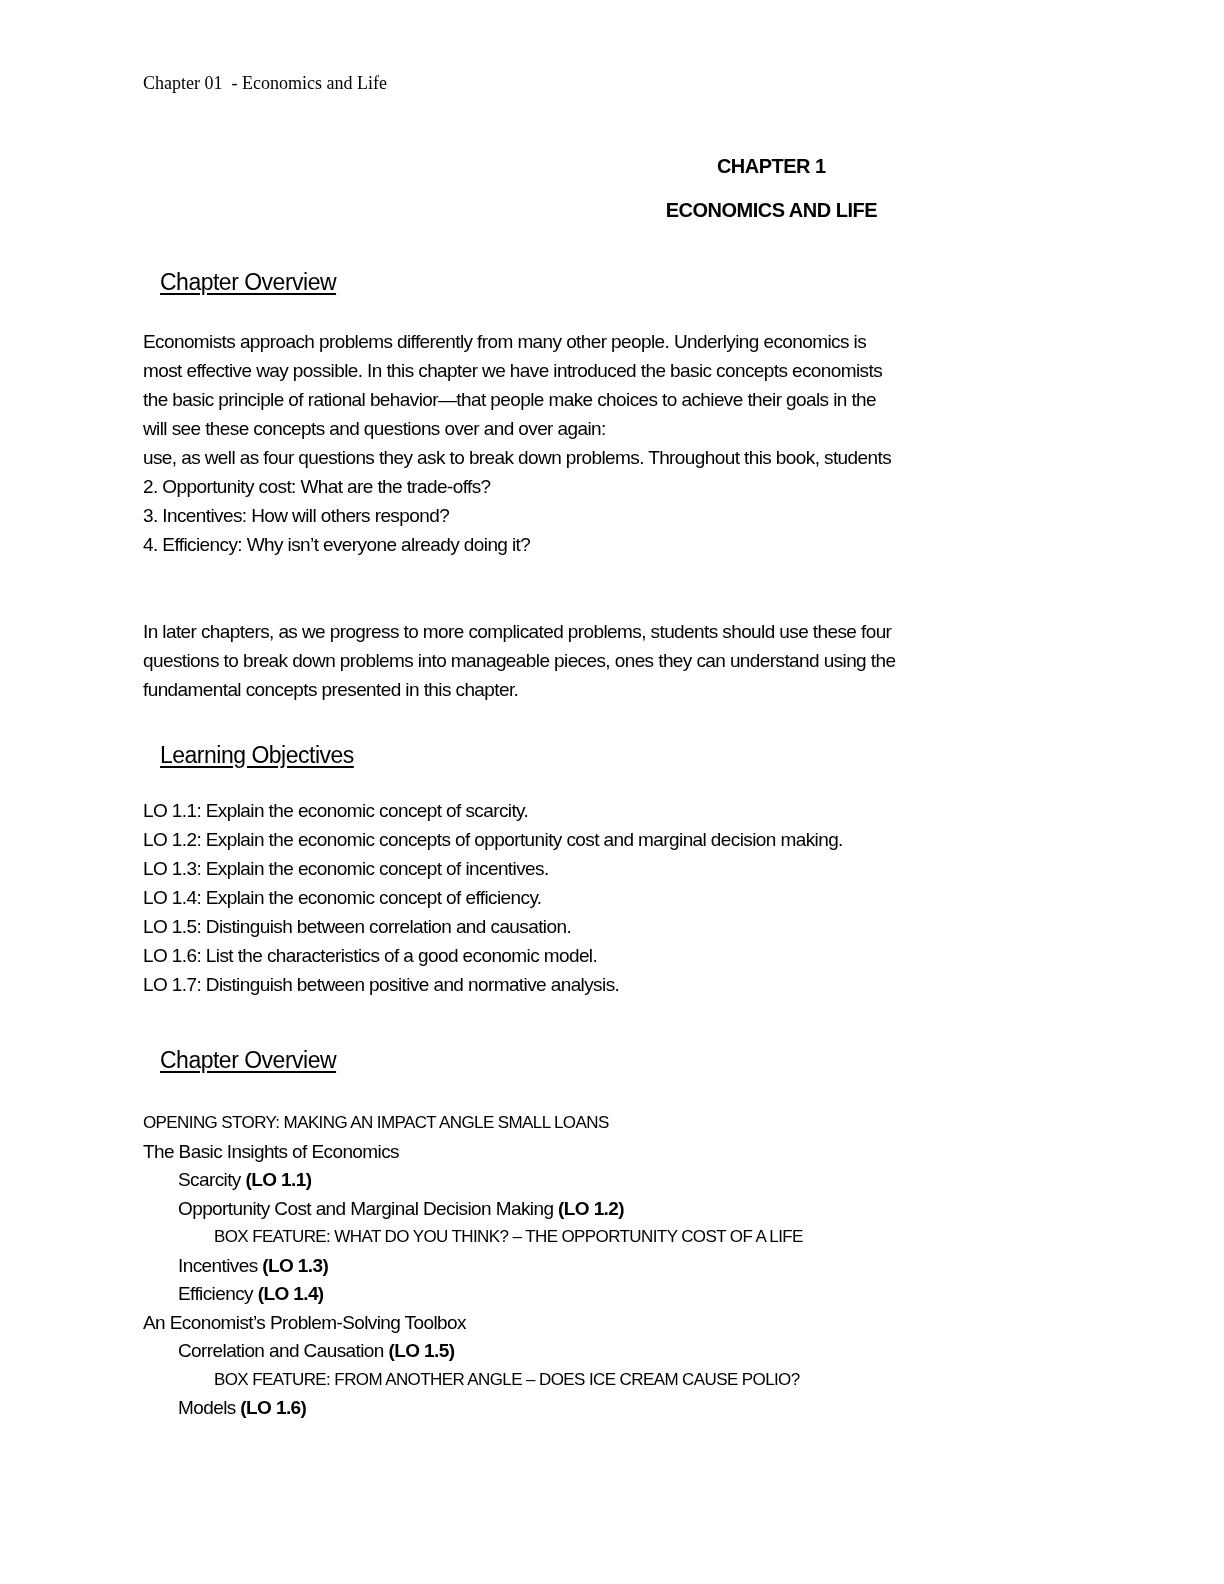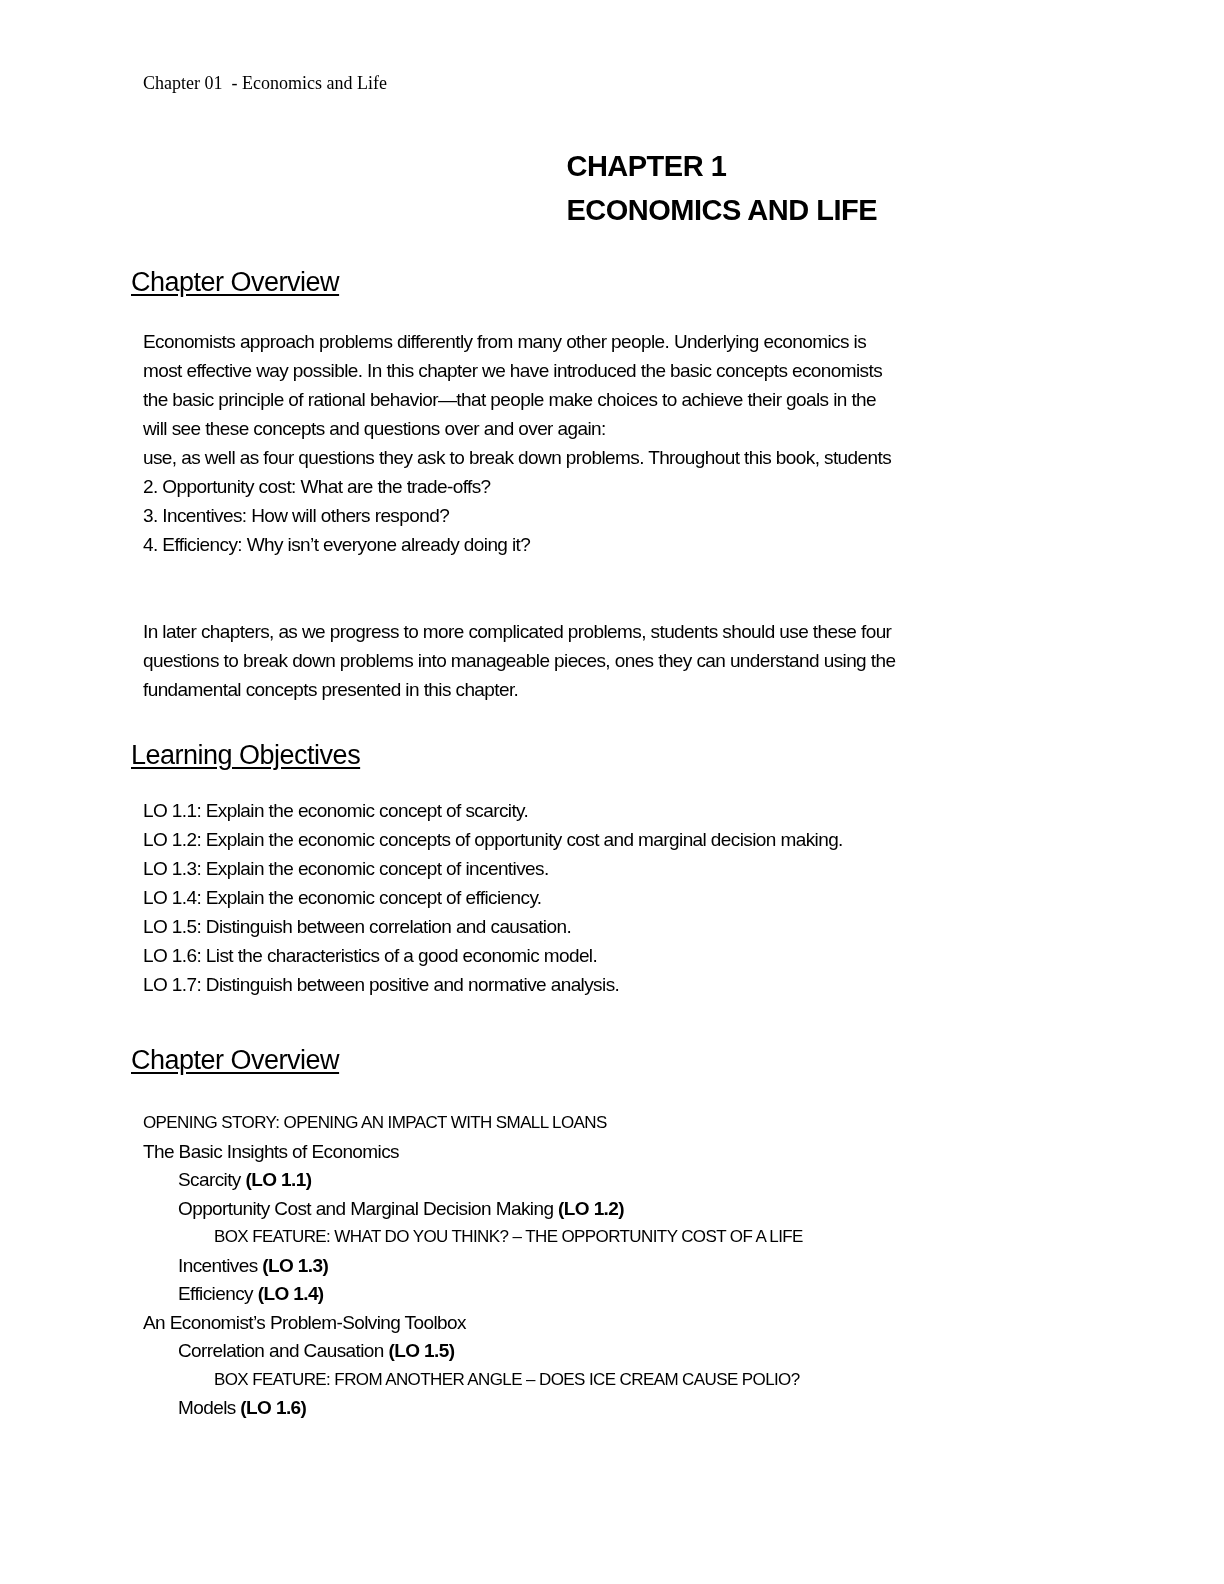--- a/index.html
+++ b/index.html
@@ -3,28 +3,28 @@
 <meta charset="utf-8">
 <style>
   html, body { margin: 0; padding: 0; background: #ffffff; }
   body { width: 1224px; height: 1584px; position: relative; overflow: hidden; color: #000; }
   .page { position: absolute; left: 0; top: 0; width: 1032px; height: 1584px; }
   .running-header {
     position: absolute; left: 143px; top: 72px;
     font-family: "Liberation Serif", serif; font-size: 18px; line-height: 22px; white-space: pre;
   }
   .chapter-title {
-    position: absolute; right: 155px; top: 144px; text-align: left;
-    font-family: "Liberation Sans", sans-serif; font-weight: bold; font-size: 29px; line-height: 44px;
+    position: absolute; right: 155px; top: 144px; text-align: center;
+    font-family: "Liberation Sans", sans-serif; font-weight: bold; font-size: 20px; line-height: 44px;
     letter-spacing: -0.5px;
   }
   .body-font { font-family: "Liberation Sans", sans-serif; font-size: 19px; letter-spacing: -0.6px; }
   .section-heading {
-    position: absolute; left: 131px;
-    font-family: "Liberation Sans", sans-serif; font-size: 27px; line-height: 28px;
+    position: absolute; left: 160px;
+    font-family: "Liberation Sans", sans-serif; font-size: 23px; line-height: 28px;
     text-decoration: underline; text-underline-offset: 3px; letter-spacing: -0.5px;
   }
   .block { position: absolute; left: 143px; width: 940px; }
   .line { height: 29px; line-height: 29px; white-space: nowrap; }
   .outline-line { height: 28.5px; line-height: 28.5px; white-space: nowrap; }
   .ind1 { padding-left: 35px; }
   .ind2 { padding-left: 71px; font-size: 17px; }
   .caps { font-size: 17px; }
   .lo-ref { font-weight: bold; }
 </style>
@@ -67,21 +67,21 @@
     <div class="line">LO 1.3:  Explain the economic concept of incentives.</div>
     <div class="line">LO 1.4:  Explain the economic concept of efficiency.</div>
     <div class="line">LO 1.5:  Distinguish between correlation and causation.</div>
     <div class="line">LO 1.6:  List the characteristics of a good economic model.</div>
     <div class="line">LO 1.7:  Distinguish between positive and normative analysis.</div>
   </div>
 
   <div class="section-heading" style="top:1046px;">Chapter Overview</div>
 
   <div class="block body-font" style="top:1109px;" id="outline-list">
-      <div class="outline-line caps"><span>OPENING STORY: OPENING AN IMPACT WITH SMALL LOANS</span></div>
+      <div class="outline-line caps"><span>OPENING STORY: MAKING AN IMPACT ANGLE SMALL LOANS</span></div>
       <div class="outline-line"><span>The Basic Insights of Economics</span></div>
       <div class="outline-line ind1"><span>Scarcity </span><span class="lo-ref">(LO 1.1)</span></div>
       <div class="outline-line ind1"><span>Opportunity Cost and Marginal Decision Making </span><span class="lo-ref">(LO 1.2)</span></div>
       <div class="outline-line ind2"><span>BOX FEATURE: WHAT DO YOU THINK? – THE OPPORTUNITY COST OF A LIFE</span></div>
       <div class="outline-line ind1"><span>Incentives </span><span class="lo-ref">(LO 1.3)</span></div>
       <div class="outline-line ind1"><span>Efficiency </span><span class="lo-ref">(LO 1.4)</span></div>
       <div class="outline-line"><span>An Economist’s Problem-Solving Toolbox</span></div>
       <div class="outline-line ind1"><span>Correlation and Causation </span><span class="lo-ref">(LO 1.5)</span></div>
       <div class="outline-line ind2"><span>BOX FEATURE: FROM ANOTHER ANGLE – DOES ICE CREAM CAUSE POLIO?</span></div>
       <div class="outline-line ind1"><span>Models </span><span class="lo-ref">(LO 1.6)</span></div>

